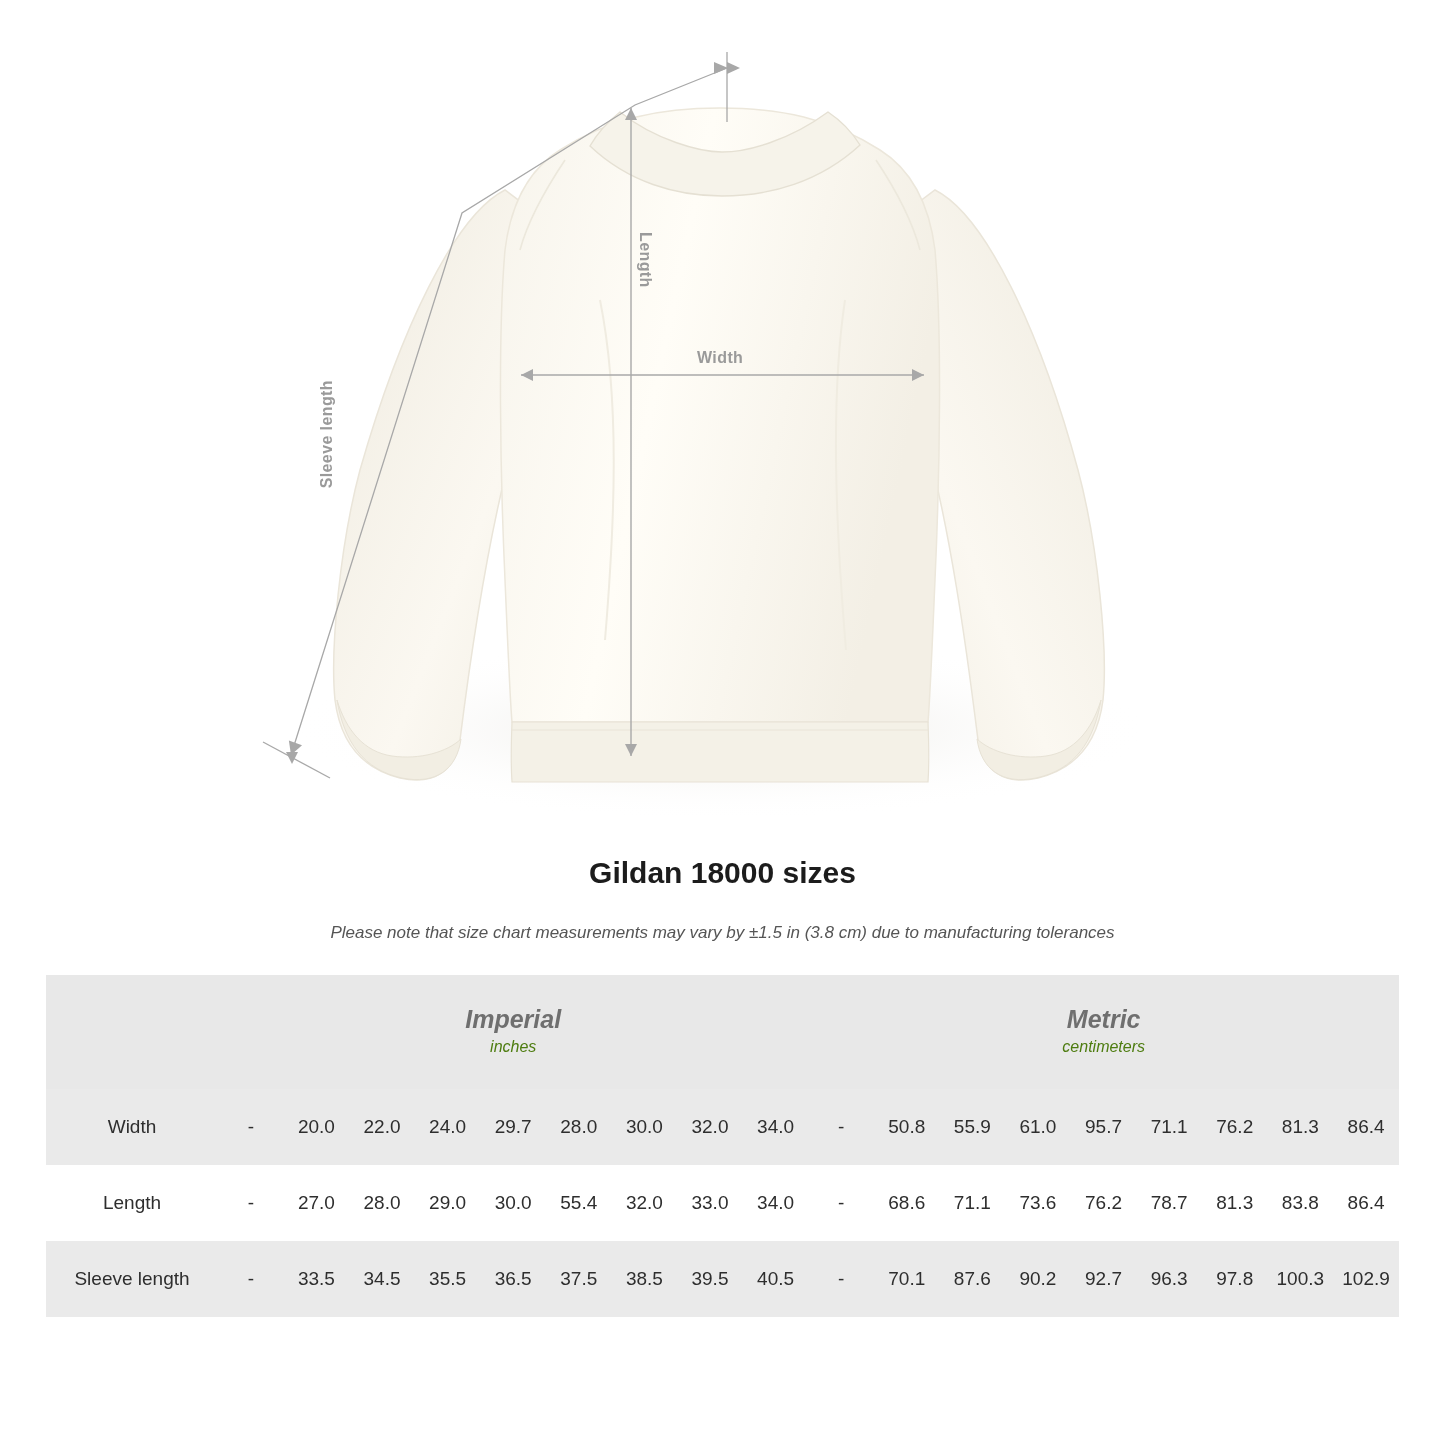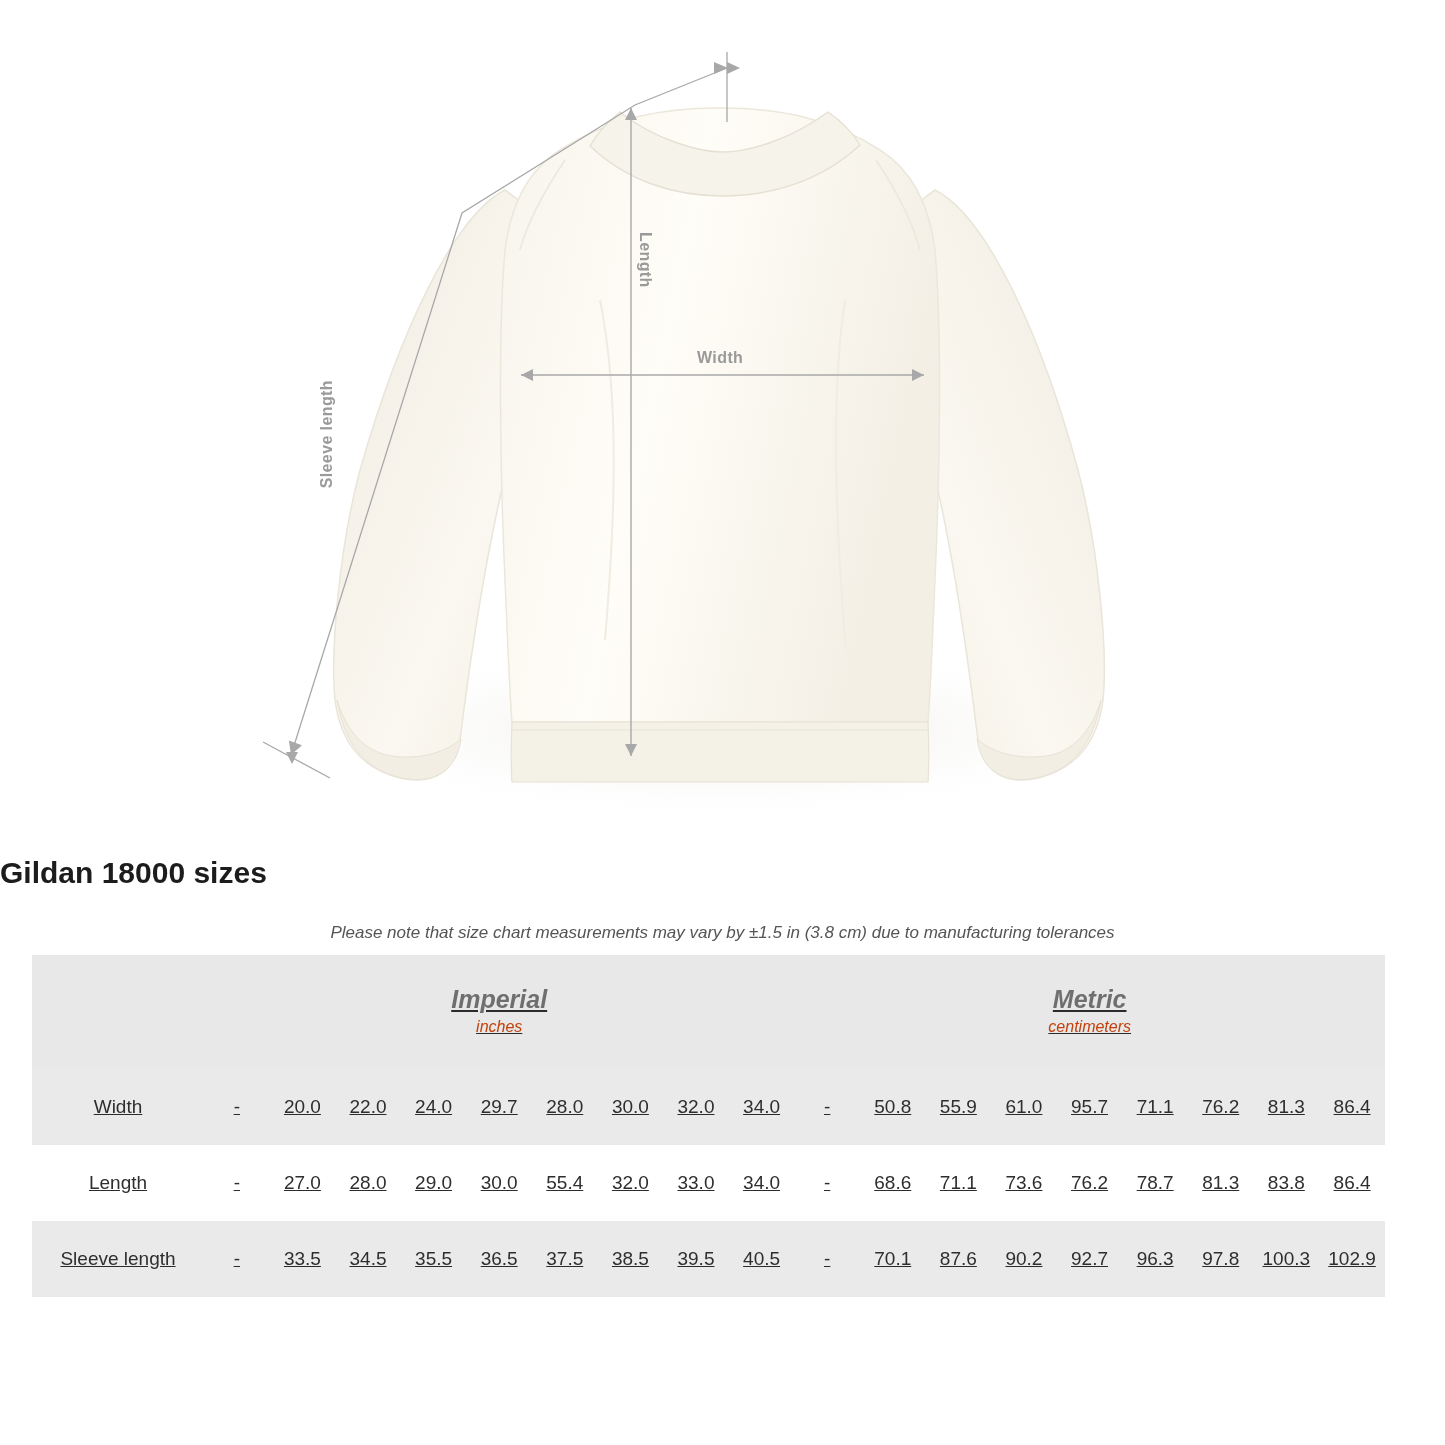--- a/index.html
+++ b/index.html
@@ -52,39 +52,38 @@
   .dim-label.sleeve {
     left: 318px;
     top: 380px;
     writing-mode: vertical-rl;
     text-orientation: mixed;
     transform: rotate(180deg);
   }
 
   
   .title {
-    text-align: left;
+    text-align: center;
     font-size: 30px;
     font-weight: bold;
     color: #1c1c1c;
     margin-top: 16px;
   }
   .subtitle {
     text-align: center;
     font-size: 17px;
     font-style: italic;
     color: #555555;
     margin-top: 33px;
   }
 
   
   .table-wrap {
-    margin-top: 12px;
-    padding: 0 32px;
-    text-decoration: underline;
+    margin-top: 32px;
+    padding: 0 46px;
   }
   table.size-chart {
     border-collapse: collapse;
     width: 1353px;
     table-layout: fixed;
   }
   table.size-chart td,
   table.size-chart th {
     text-align: center;
     font-size: 19px;
@@ -99,21 +98,21 @@
   .unit-head .unit-title {
     font-size: 25px;
     font-style: italic;
     font-weight: bold;
     color: #6f6f6f;
     line-height: 1.15;
   }
   .unit-head .unit-sub {
     font-size: 16px;
     font-style: italic;
-    color: #c2410c;
+    color: #4d7c0f;
     line-height: 1.6;
   }
   .row-head {
     font-weight: bold;
     font-size: 19px;
     color: #2b2b2b;
   }
   tr.shade td {
     background: #eaeaea;
   }

